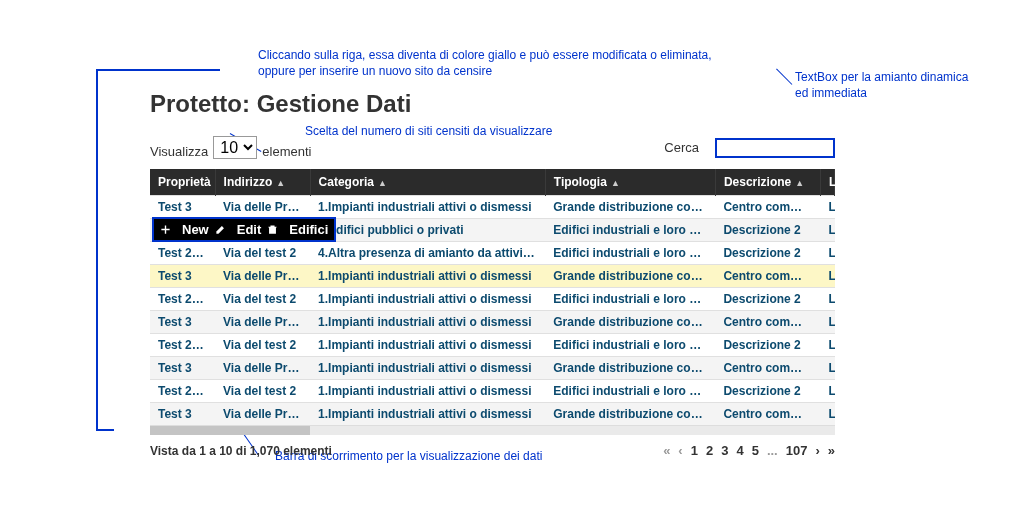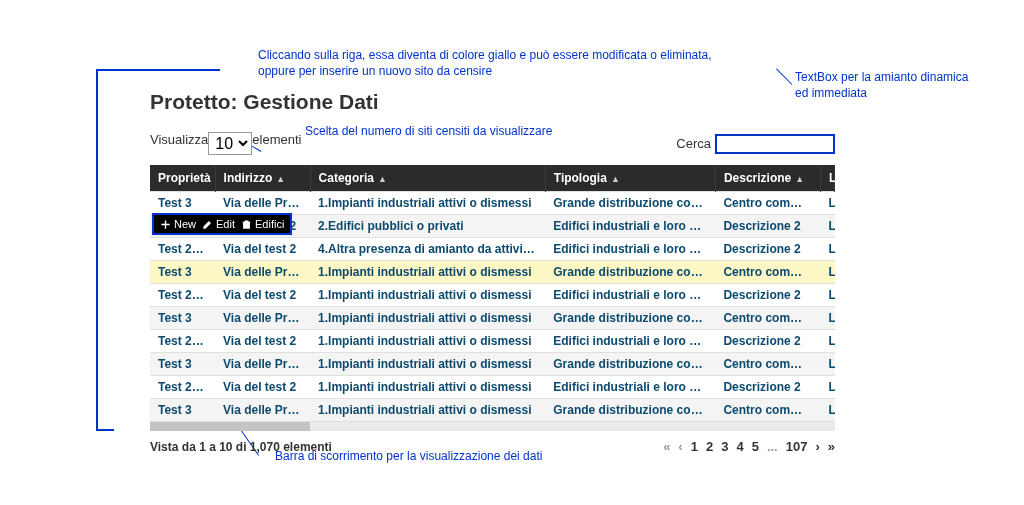--- a/index.html
+++ b/index.html
@@ -31,35 +31,35 @@
     border-right: none;
     pointer-events: none;
   }
   .page {
     position: absolute;
     left: 150px;
     top: 90px;
     width: 685px;
   }
   h1.title {
-    font-size: 21px;
+    font-size: 24px;
     font-weight: bold;
     color: #333;
     margin: 0 0 18px 0;
   }
   .controls {
     display: flex;
     justify-content: space-between;
     align-items: center;
     font-size: 13px;
     color: #333;
     margin-bottom: 10px;
   }
-  .controls .left { display:flex; align-items:flex-start; }
-  .controls .right { display:flex; align-items:center; gap:4px; }
+  .controls .left { display:flex; align-items:flex-end; gap:5px; }
+  .controls .right { display:flex; align-items:center; gap:16px; }
   select.len {
     border: 1px solid #999;
     font-size: 16px;
     padding: 1px 2px;
     background:#fff;
   }
   input.search {
     border: 2px solid #0033cc;
     width: 120px;
     height: 20px;
@@ -115,25 +115,25 @@
     background: #000;
     border: 2px solid #0033cc;
     display: flex;
     gap: 6px;
     padding: 3px 6px;
     align-items: center;
     z-index: 5;
   }
   .rowtools .tbtn {
     color: #fff;
-    font-size: 11px;
-    font-weight: normal;
+    font-size: 13px;
+    font-weight: bold;
     display: flex;
     align-items: center;
-    gap: 3px;
+    gap: 11px;
     cursor: pointer;
   }
   .rowtools svg { width: 11px; height: 11px; }
   .footer {
     display:flex;
     justify-content: space-between;
     align-items:center;
     margin-top: 4px;
   }
   .scrolltrack {

